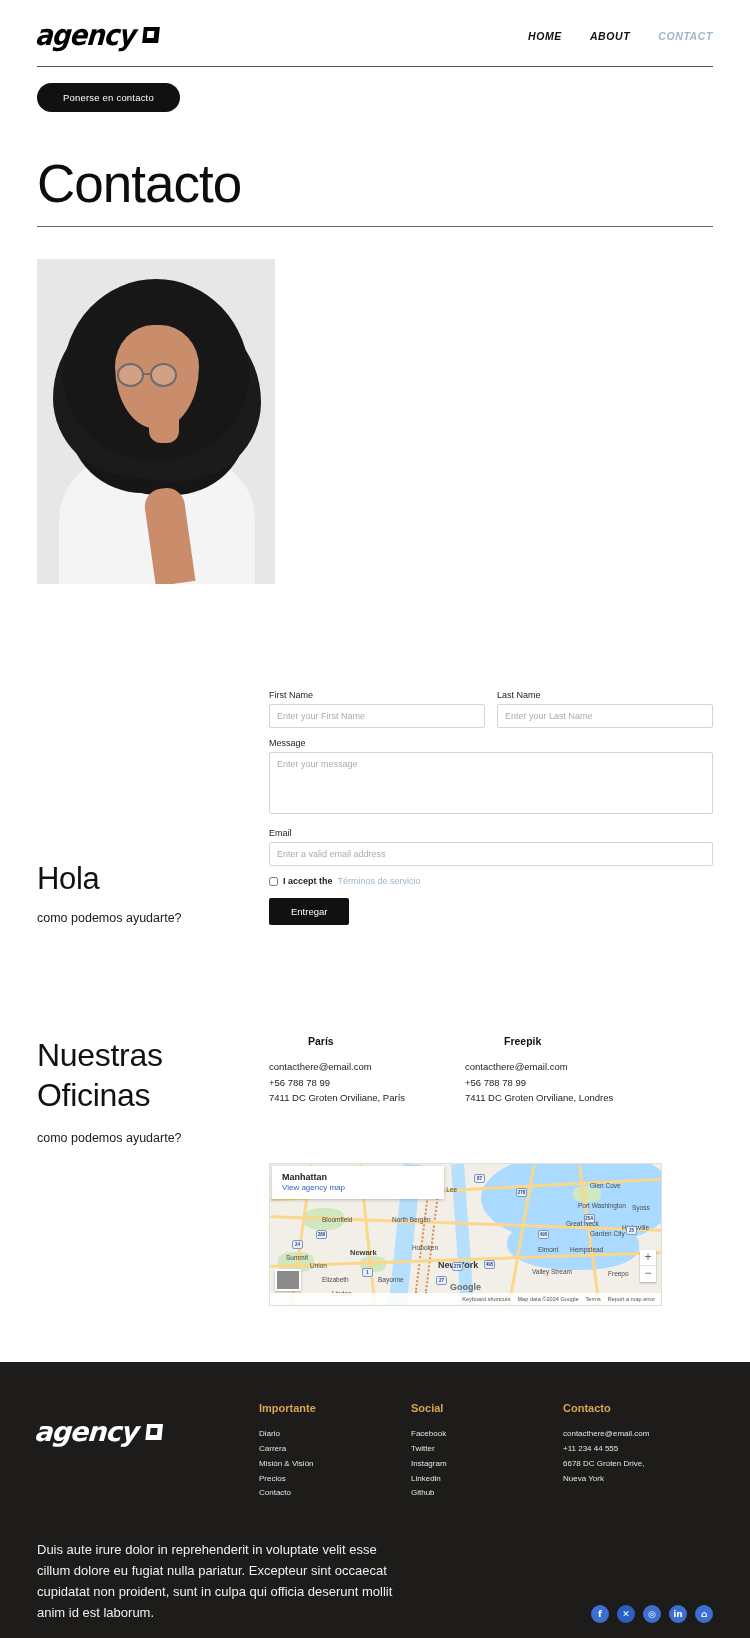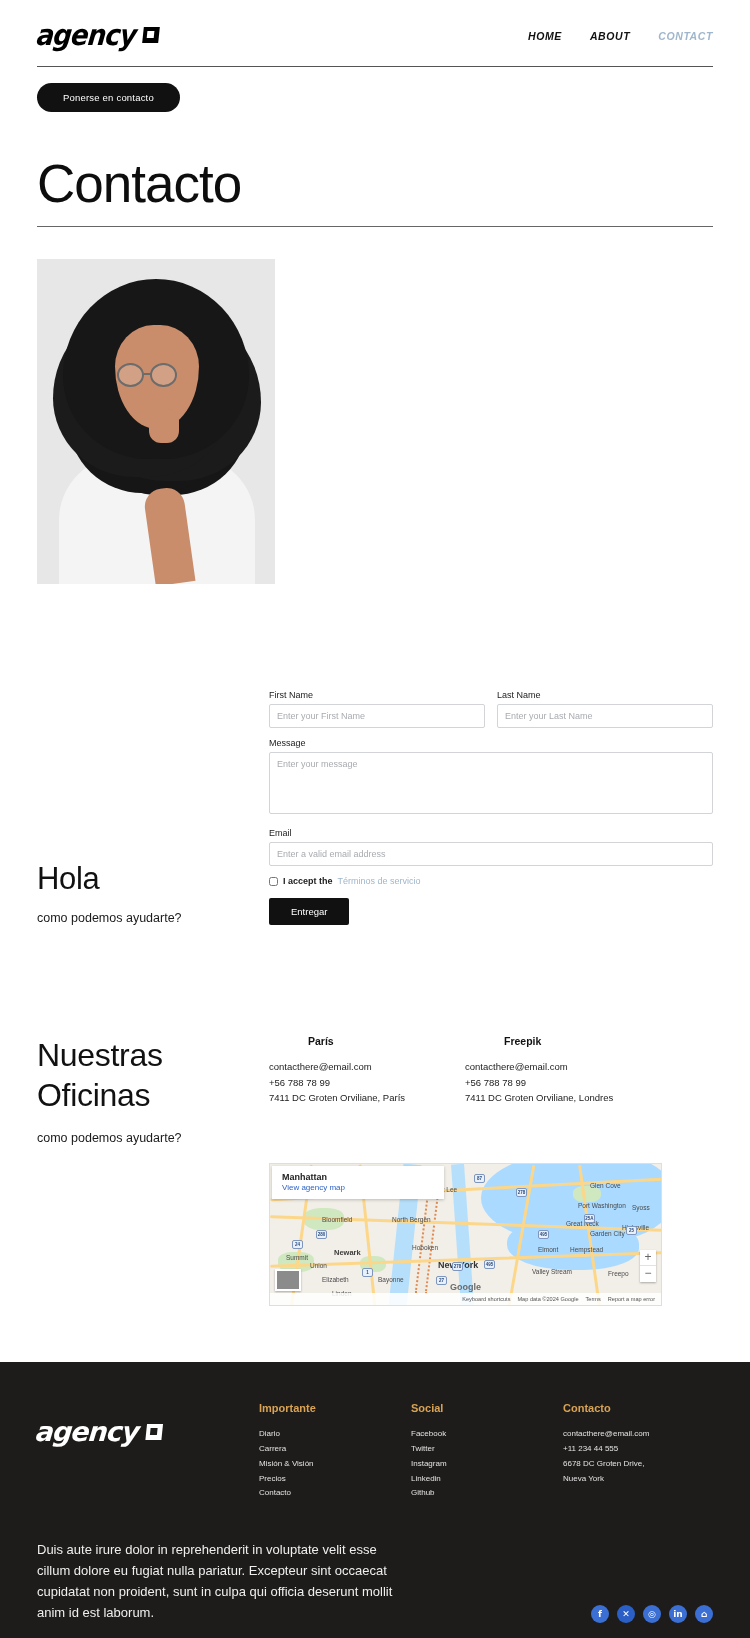--- a/index.html
+++ b/index.html
@@ -420,21 +420,21 @@
           <div class="m-label" style="left: 118px; top: 4px;">Hackensack</div>
           <div class="m-label" style="left: 163px; top: 22px;">Fort Lee</div>
           <div class="m-label" style="left: 320px; top: 18px;">Glen Cove</div>
           <div class="m-label" style="left: 308px; top: 38px;">Port Washington</div>
           <div class="m-label" style="left: 362px; top: 40px;">Syoss</div>
           <div class="m-label" style="left: 296px; top: 56px;">Great Neck</div>
           <div class="m-label" style="left: 52px; top: 52px;">Bloomfield</div>
           <div class="m-label" style="left: 122px; top: 52px;">North Bergen</div>
           <div class="m-label" style="left: 352px; top: 60px;">Hicksville</div>
           <div class="m-label" style="left: 16px; top: 90px;">Summit</div>
-          <div class="m-label mid" style="left: 64px; top: 84px;">Newark</div>
+          <div class="m-label mid" style="left: 80px; top: 84px;">Newark</div>
           <div class="m-label" style="left: 142px; top: 80px;">Hoboken</div>
           <div class="m-label big" style="left: 168px; top: 96px;">New York</div>
           <div class="m-label" style="left: 268px; top: 82px;">Elmont</div>
           <div class="m-label" style="left: 300px; top: 82px;">Hempstead</div>
           <div class="m-label" style="left: 320px; top: 66px;">Garden City</div>
           <div class="m-label" style="left: 40px; top: 98px;">Union</div>
           <div class="m-label" style="left: 52px; top: 112px;">Elizabeth</div>
           <div class="m-label" style="left: 108px; top: 112px;">Bayonne</div>
           <div class="m-label" style="left: 262px; top: 104px;">Valley Stream</div>
           <div class="m-label" style="left: 338px; top: 106px;">Freepo</div>

